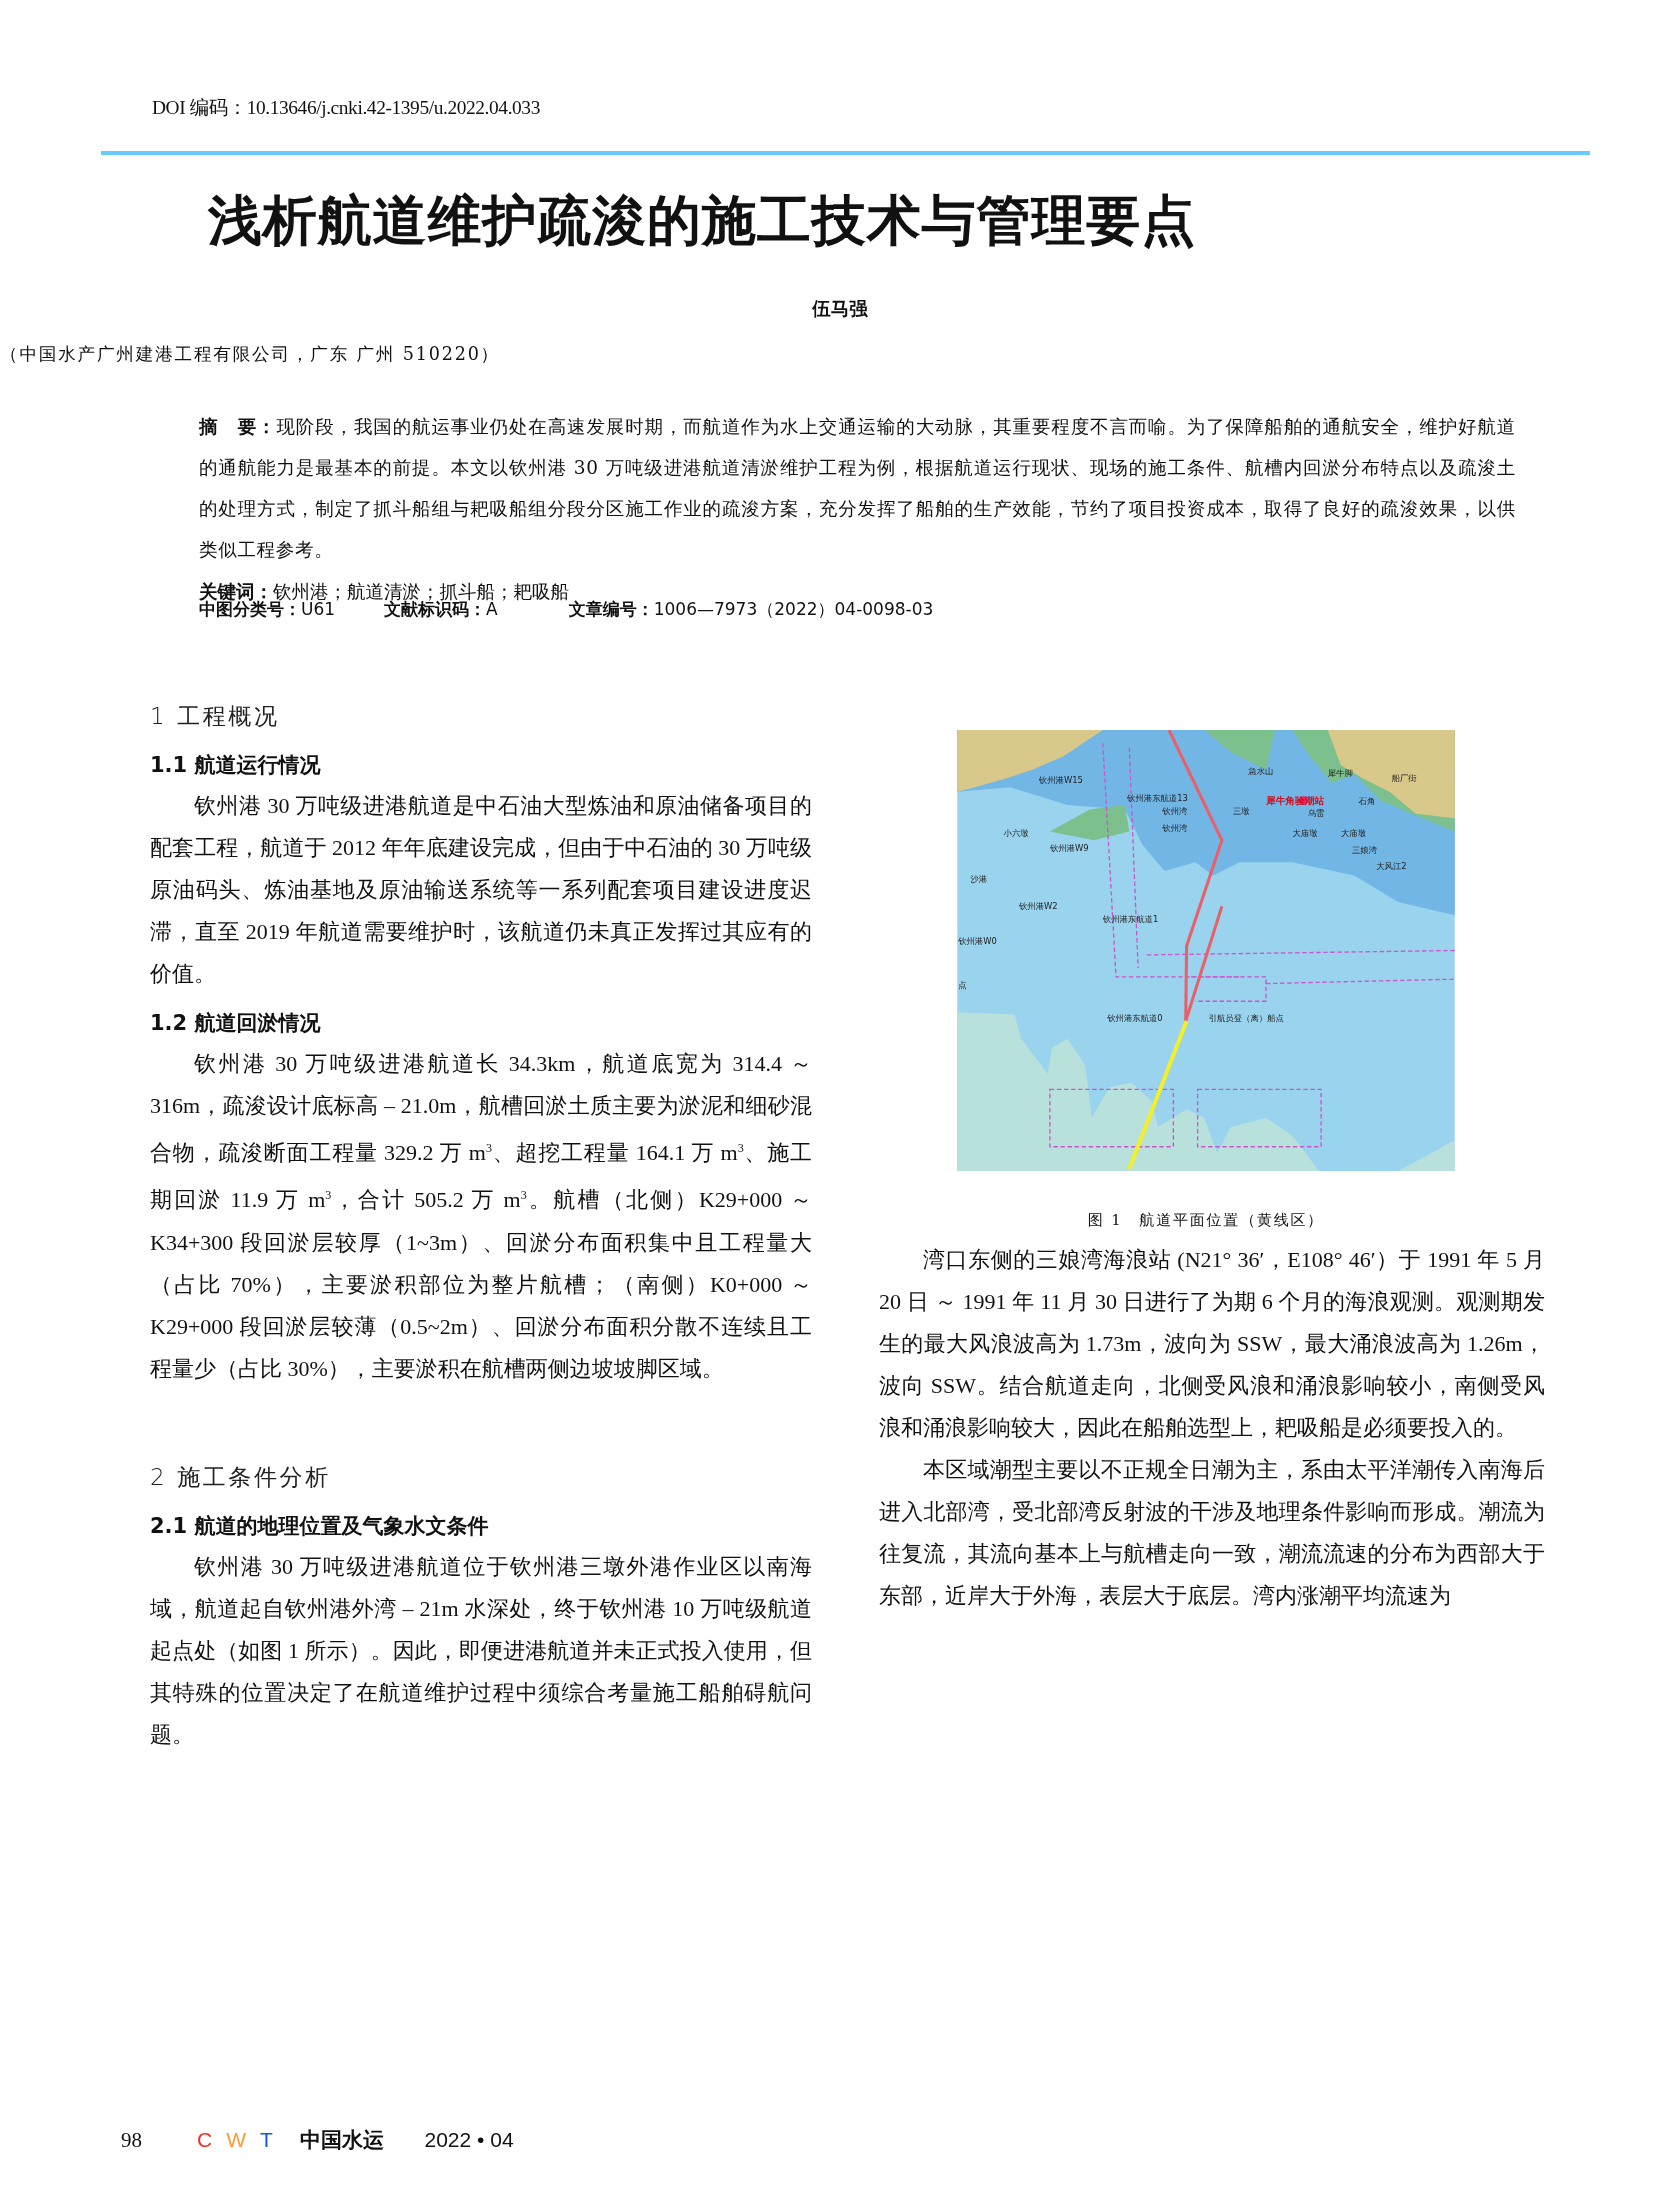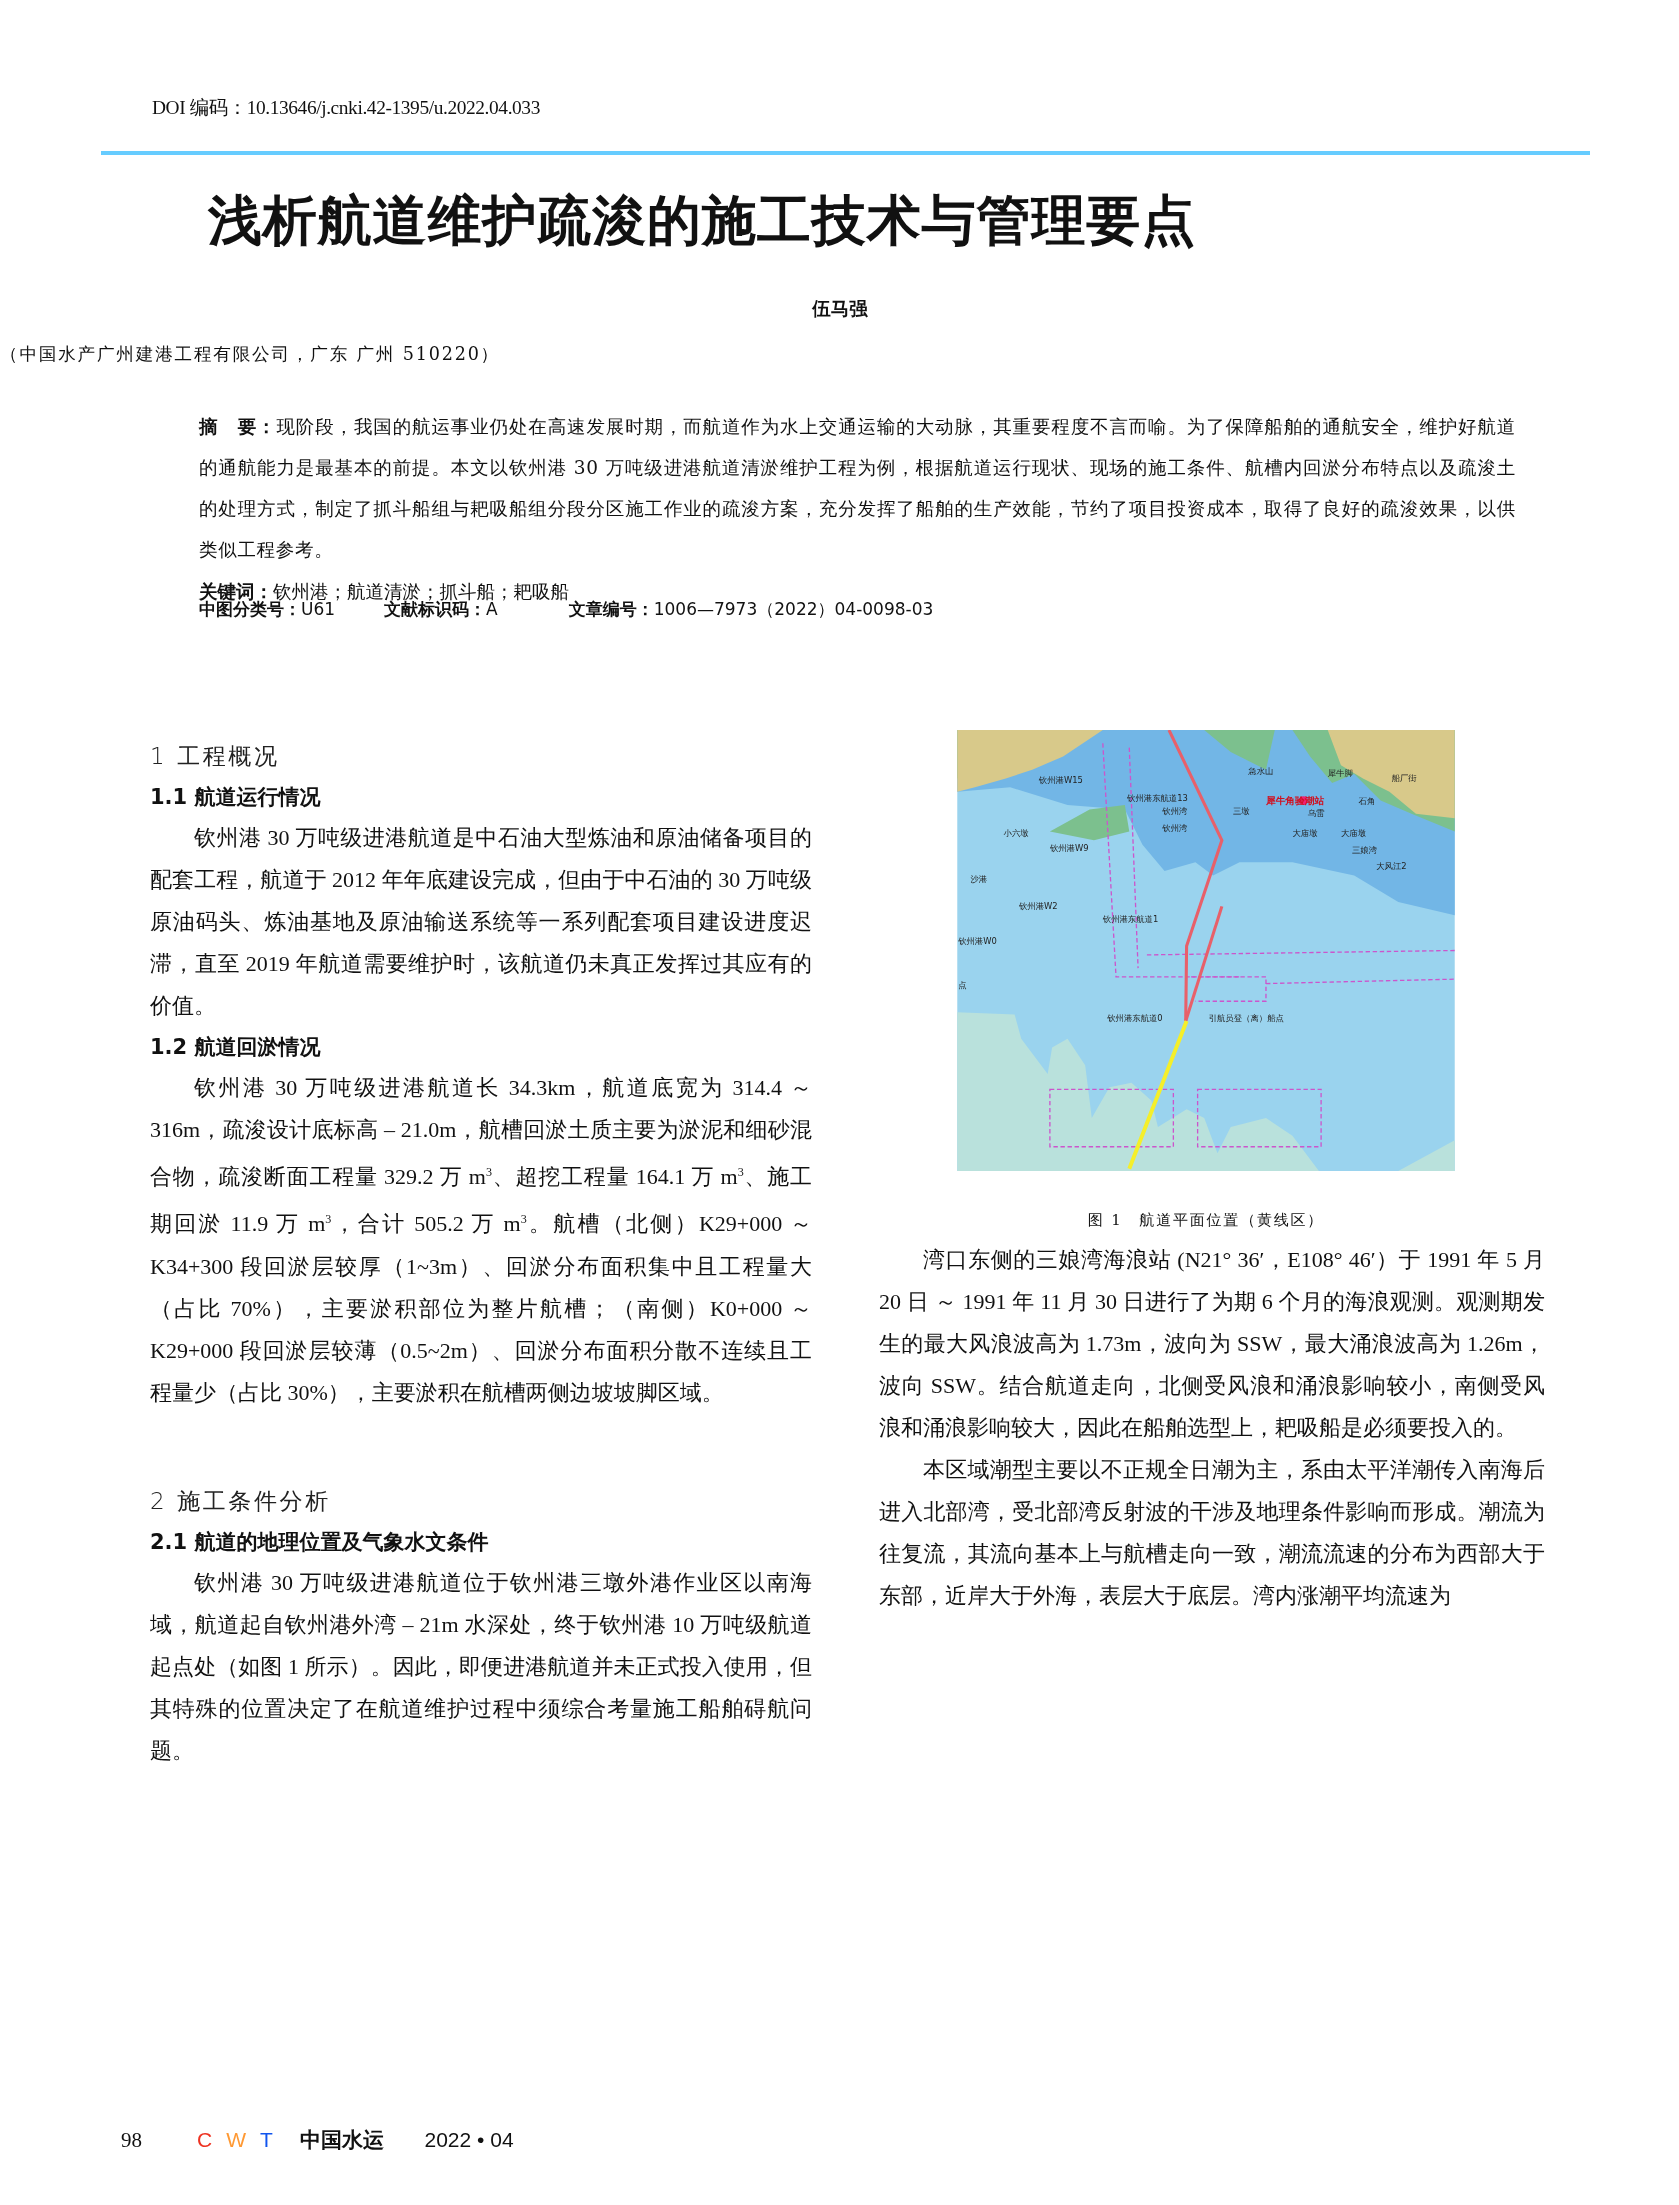--- a/index.html
+++ b/index.html
@@ -12,22 +12,22 @@
   #author { left: 0; width: 1680px; top: 296px; text-align: center; font-family: "DejaVu Sans", sans-serif; font-size: 18.5px; font-weight: bold; }
   #affil { left: 0; width: 1680px; top: 342px; text-align: left; font-size: 17.6px; letter-spacing: 1.8px; }
   #abstract { left: 199px; top: 406px; width: 1317px; font-size: 18.5px; line-height: 41px; letter-spacing: 0.7px; text-align: justify; }
   .lbl { font-family: "DejaVu Sans", sans-serif; font-weight: bold; }
   #keywords { left: 199px; top: 571px; font-size: 18.5px; line-height: 41px; }
   #classline { left: 199px; top: 589px; font-size: 17px; line-height: 41px; font-family: "DejaVu Sans", sans-serif; }
   #classline span.gap { display: inline-block; width: 49px; }
   #classline span.gap2 { display: inline-block; width: 71px; }
   .col { position: absolute; font-size: 22px; line-height: 42px; text-align: justify; font-family: "Liberation Serif", "DejaVu Serif", serif; }
   .col p { margin: 0; text-indent: 2em; }
-  .h1 { font-family: "DejaVu Sans", sans-serif; font-weight: 300; font-size: 23px; line-height: 42px; letter-spacing: 2.6px; color: #222; margin-top: 40px; }
-  .h2 { font-family: "DejaVu Sans", sans-serif; font-weight: bold; font-size: 21px; line-height: 40px; }
+  .h1 { font-family: "DejaVu Sans", sans-serif; font-weight: 300; font-size: 23px; line-height: 42px; letter-spacing: 2.6px; color: #222; }
+  .h2 { font-family: "DejaVu Sans", sans-serif; font-weight: bold; font-size: 21px; line-height: 40px; margin-top: 8px; }
   #leftcol { left: 150px; top: 695px; width: 662px; }
   #rightcol { left: 879px; top: 1239px; width: 666px; }
   #sec2 { margin-top: 66px; }
   #figure { left: 957px; top: 730px; width: 498px; height: 441px; overflow: hidden; }
   #figcaption { left: 957px; width: 498px; top: 1211px; text-align: center; font-size: 15px; letter-spacing: 1.8px; }
   #footer { left: 121px; top: 2126px; font-size: 21px; display: flex; align-items: baseline; gap: 14px; }
   #footer .pg { font-family: "Liberation Serif", serif; width: 62px; }
   #footer .c { color: #ee3322; font-family: "Liberation Sans", sans-serif; }
   #footer .w { color: #ff9933; font-family: "Liberation Sans", sans-serif; }
   #footer .t { color: #1155ee; font-family: "Liberation Sans", sans-serif; margin-right: 13.2px; }

